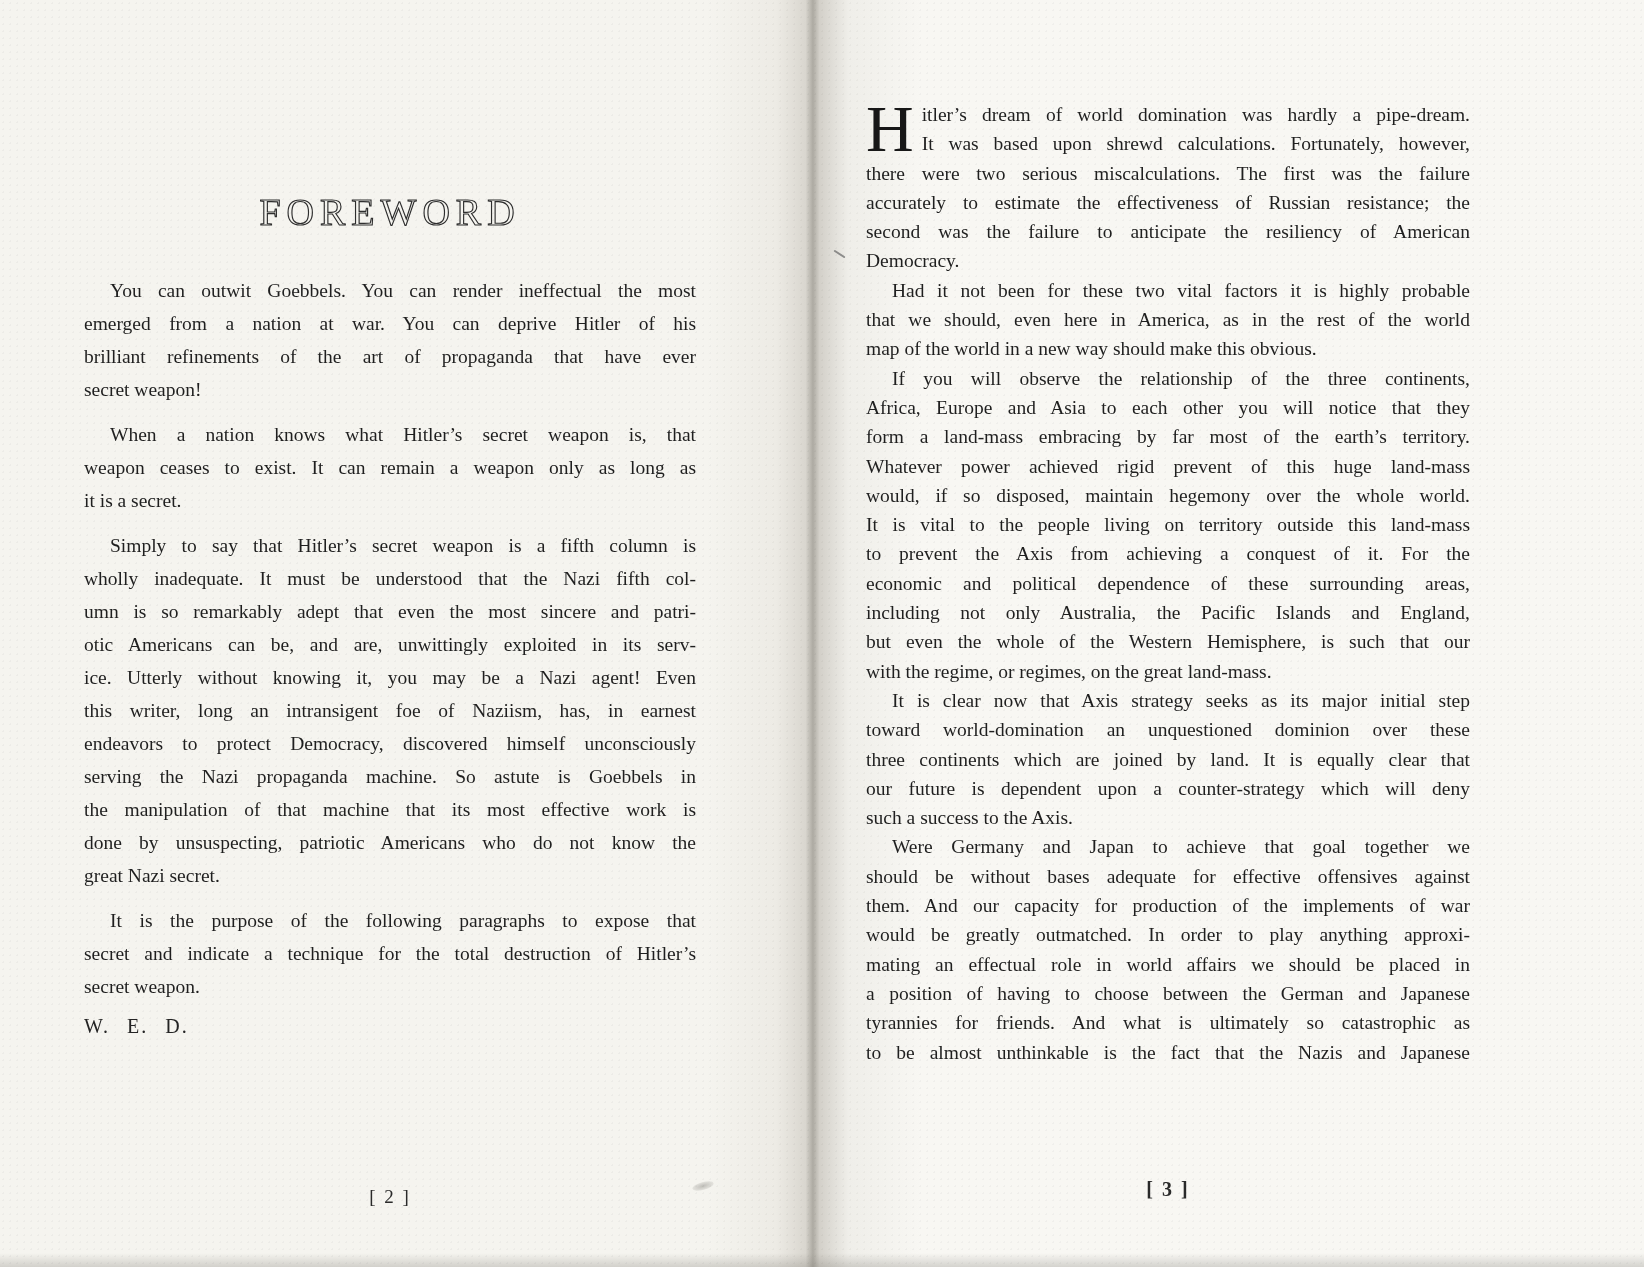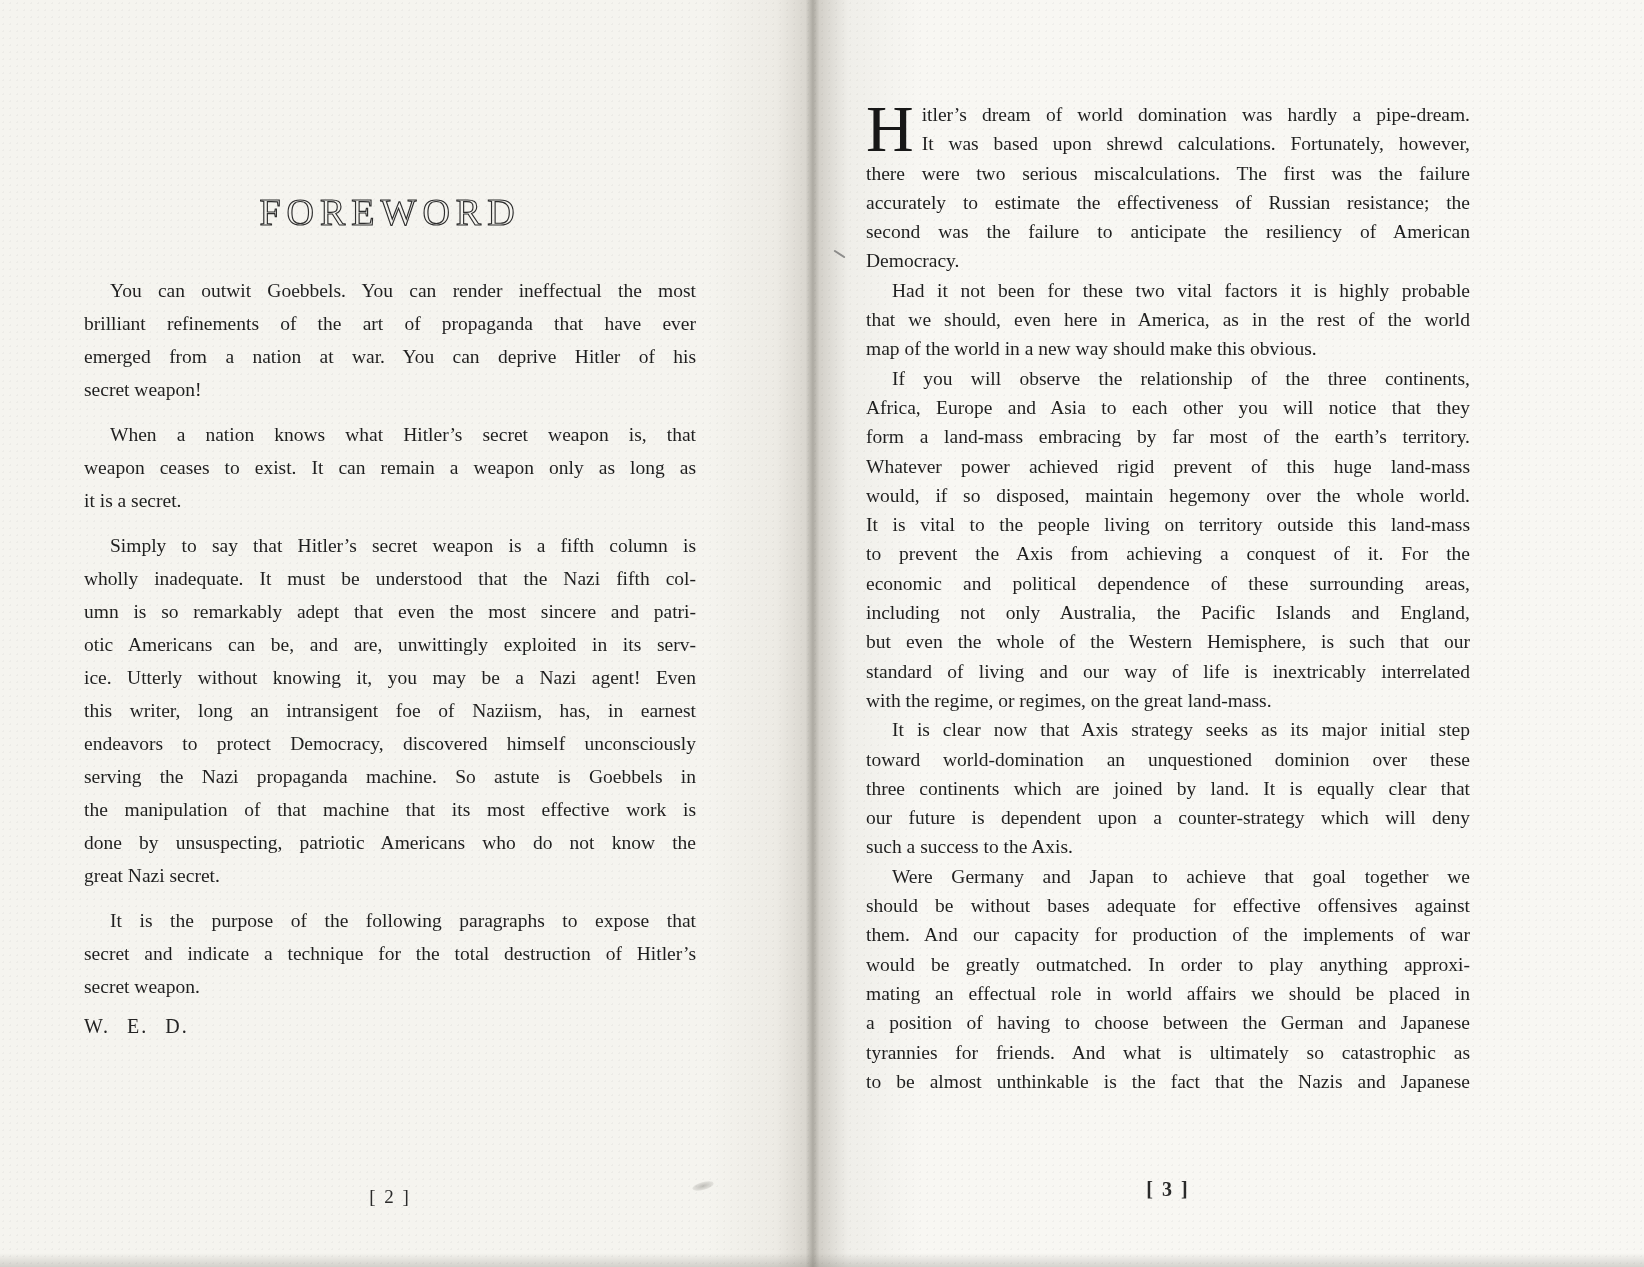--- a/index.html
+++ b/index.html
@@ -99,22 +99,22 @@
 </head>
 <body>
 
 <div class="spread">
 
   <div class="page page-left">
     <div class="heading">FOREWORD</div>
     <div class="body-text" id="left-body">
         <div class="para">
           <div class="line first">You can outwit Goebbels. You can render ineffectual the most</div>
+          <div class="line">emerged from a nation at war. You can deprive Hitler of his</div>
           <div class="line">brilliant refinements of the art of propaganda that have ever</div>
-          <div class="line">emerged from a nation at war. You can deprive Hitler of his</div>
           <div class="line last">secret weapon!</div>
         </div>
         <div class="para">
           <div class="line first">When a nation knows what Hitler’s secret weapon is, that</div>
           <div class="line">weapon ceases to exist. It can remain a weapon only as long as</div>
           <div class="line last">it is a secret.</div>
         </div>
         <div class="para">
           <div class="line first">Simply to say that Hitler’s secret weapon is a fifth column is</div>
           <div class="line">wholly inadequate. It must be understood that the Nazi fifth col-</div>
@@ -157,21 +157,20 @@
           <div class="line first">If you will observe the relationship of the three continents,</div>
           <div class="line">Africa, Europe and Asia to each other you will notice that they</div>
           <div class="line">form a land-mass embracing by far most of the earth’s territory.</div>
           <div class="line">Whatever power achieved rigid prevent of this huge land-mass</div>
           <div class="line">would, if so disposed, maintain hegemony over the whole world.</div>
           <div class="line">It is vital to the people living on territory outside this land-mass</div>
           <div class="line">to prevent the Axis from achieving a conquest of it. For the</div>
           <div class="line">economic and political dependence of these surrounding areas,</div>
           <div class="line">including not only Australia, the Pacific Islands and England,</div>
           <div class="line">but even the whole of the Western Hemisphere, is such that our</div>
-          <div class="line">standard of living and our way of life is inextricably interrelated</div>
           <div class="line last">with the regime, or regimes, on the great land-mass.</div>
         </div>
         <div class="para">
           <div class="line first">It is clear now that Axis strategy seeks as its major initial step</div>
           <div class="line">toward world-domination an unquestioned dominion over these</div>
           <div class="line">three continents which are joined by land. It is equally clear that</div>
           <div class="line">our future is dependent upon a counter-strategy which will deny</div>
           <div class="line last">such a success to the Axis.</div>
         </div>
         <div class="para justify-last">

